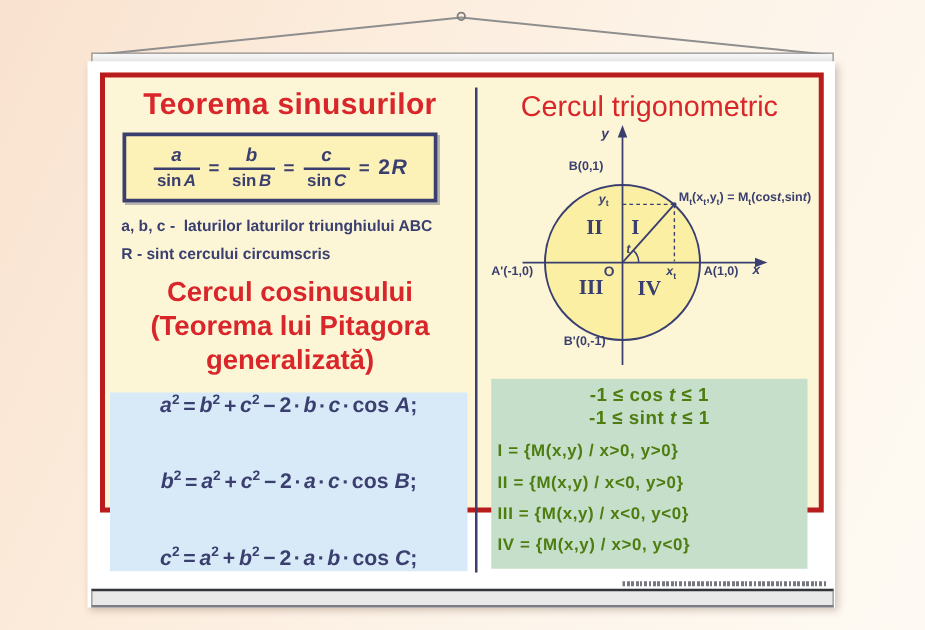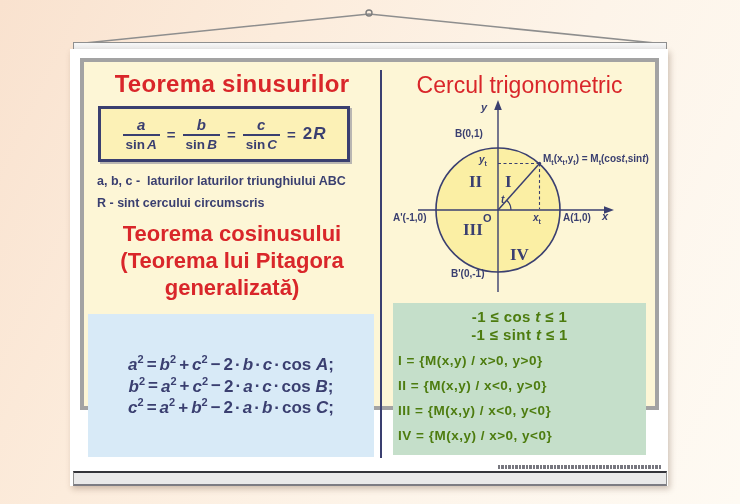--- a/index.html
+++ b/index.html
@@ -6,40 +6,40 @@
   body{
     width:740px;height:504px;position:relative;overflow:hidden;
     background:linear-gradient(115deg,#f9e2cf 0%,#fcecdc 30%,#fdf4e9 62%,#fefaf3 100%);
     font-family:"Liberation Sans","DejaVu Sans",sans-serif;
   }
   .hanger-svg{position:absolute;left:0;top:0;}
   .rail{position:absolute;left:73px;width:594px;background:linear-gradient(#f7f7f7,#e2e2e2);border:1px solid #8f8f8f;box-sizing:border-box;}
   .rail-top{top:42px;height:13px;}
   .rail-bottom{top:471px;height:15px;border-top:2px solid #33343a;border-bottom:2px solid #7c7c83;background:#e9e9e9;}
   .paper{position:absolute;left:70px;top:49px;width:598px;height:437px;background:#ffffff;box-shadow:2px 3px 6px rgba(100,70,50,.30);}
-  .frame{position:absolute;left:10px;top:9px;width:579px;height:352px;box-sizing:border-box;border:4px solid #a3a3a3;background:#fdf6d6;}
+  .frame{position:absolute;left:10px;top:9px;width:579px;height:352px;box-sizing:border-box;border:4px solid #b91c1c;background:#fdf6d6;}
   .inner{position:relative;width:100%;height:100%;}
 
   
   .sine-title{position:absolute;left:0;top:8px;width:296px;text-align:center;font-size:24px;font-weight:bold;color:#d9262a;letter-spacing:.3px;}
   .formula-box{position:absolute;left:14px;top:44px;width:252px;height:56px;box-sizing:border-box;border:3px solid #3a3f70;background:#fcf1b6;
     display:flex;align-items:center;justify-content:center;gap:7px;color:#3a3f70;font-weight:bold;box-shadow:2px 2px 0 rgba(58,63,112,.35);}
   .frac{display:inline-block;text-align:center;font-size:13.5px;}
   .frac .num{display:block;font-style:italic;font-size:15px;padding-bottom:1px;}
   .frac .den{display:block;border-top:2px solid #3a3f70;padding:1px 3px 0;}
   .frac .den i{margin-left:2px;}
   .feq{font-size:15px;}
   .res{font-size:17px;}
   .res i{margin-left:1px;}
   .defline{position:absolute;left:13px;color:#3a3f70;font-weight:bold;font-size:12.5px;white-space:pre;}
   .def1{top:112px;}
   .def2{top:134px;}
   .cos-title{position:absolute;left:0;top:158px;width:296px;text-align:center;font-size:22px;line-height:27px;font-weight:bold;color:#d9262a;}
   .blue-box{position:absolute;left:4px;top:252px;width:286px;height:143px;background:#d8eaf7;
-    display:flex;flex-direction:column;justify-content:center;align-items:center;color:#3a3f70;}
+    display:flex;flex-direction:column;justify-content:space-between;align-items:center;color:#3a3f70;}
   .cosline{font-size:17px;font-weight:bold;white-space:nowrap;}
   .cosline i{font-style:italic;}
   .cosline sup{font-size:11px;}
   .cosline .sp{margin:0 3px;}
   .cosline .dot{margin:0 2px;}
   .divider{position:absolute;left:296px;top:8px;width:2px;height:388px;background:#3a3f70;}
 
   
   .trig{position:absolute;left:300px;top:0;width:271px;height:398px;}
   .trig-title{position:absolute;top:10px;width:100%;text-align:center;font-size:23px;font-weight:normal;color:#d9262a;}
@@ -55,21 +55,21 @@
   .lbl-m{left:158px;top:55px;}
   .lbl-q2{left:84px;top:74px;}
   .lbl-q1{left:120px;top:74px;}
   .lbl-t{left:116px;top:96px;font-style:italic;}
   .lbl-o{left:98px;top:114px;font-size:11px;}
   .lbl-xt{left:148px;top:114px;}
   .lbl-aprime{left:8px;top:114px;}
   .lbl-a{left:178px;top:114px;}
   .lbl-x{left:217px;top:112px;font-size:11px;font-style:italic;}
   .lbl-q3{left:78px;top:122px;}
-  .lbl-q4{left:125px;top:123px;margin-top:24px;}
+  .lbl-q4{left:125px;top:123px;}
   .lbl-bprime{left:66px;top:170px;}
 
   .green-box{position:absolute;left:9px;top:241px;width:253px;height:152px;background:#c5dfca;color:#4d7c0f;box-sizing:border-box;padding-top:5px;}
   .ineq{text-align:center;font-size:15px;font-weight:bold;line-height:18px;letter-spacing:.4px;}
   .ineq i{font-style:italic;}
   .quaddef{font-size:13.5px;font-weight:bold;letter-spacing:.5px;margin:8px 0 0 5px;line-height:17px;white-space:nowrap;}
 
   .fine-print{position:absolute;left:498px;top:465px;width:164px;height:4px;opacity:.8;
     background:repeating-linear-gradient(90deg,#55555f 0 2px,transparent 2px 3.5px,#55555f 3.5px 6px,transparent 6px 7px);}
 </style>
@@ -105,21 +105,21 @@
             <span class="den"><span>sin</span><i>C</i></span>
           </span>
         <span class="feq">=</span>
         <span class="res"><span>2</span><i>R</i></span>
       </div>
 
       <div class="defline def1">a, b, c -  laturilor laturilor triunghiului ABC</div>
       <div class="defline def2">R - sint cercului circumscris</div>
 
       <div class="cos-title">
-        <div>Teorema cosinusului</div>
+        <div>Cercul cosinusului</div>
         <div>(Teorema lui Pitagora</div>
         <div>generalizată)</div>
       </div>
 
       <div class="blue-box">
         <div class="cosline"><i>a</i><sup>2</sup><span class="sp">=</span><i>b</i><sup>2</sup><span class="sp">+</span><i>c</i><sup>2</sup><span class="sp">−</span><span>2</span><span class="dot">·</span><i>b</i><span class="dot">·</span><i>c</i><span class="dot">·</span><span>cos</span>&nbsp;<i>A</i><span>;</span></div>
         <div class="cosline"><i>b</i><sup>2</sup><span class="sp">=</span><i>a</i><sup>2</sup><span class="sp">+</span><i>c</i><sup>2</sup><span class="sp">−</span><span>2</span><span class="dot">·</span><i>a</i><span class="dot">·</span><i>c</i><span class="dot">·</span><span>cos</span>&nbsp;<i>B</i><span>;</span></div>
         <div class="cosline"><i>c</i><sup>2</sup><span class="sp">=</span><i>a</i><sup>2</sup><span class="sp">+</span><i>b</i><sup>2</sup><span class="sp">−</span><span>2</span><span class="dot">·</span><i>a</i><span class="dot">·</span><i>b</i><span class="dot">·</span><span>cos</span>&nbsp;<i>C</i><span>;</span></div>
       </div>
 

